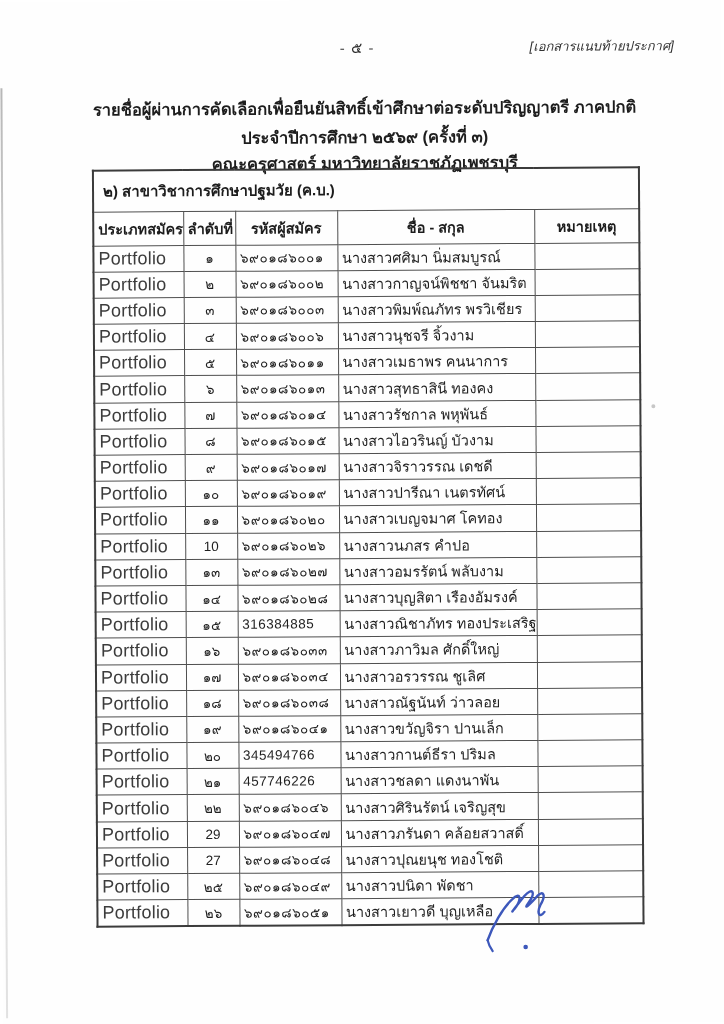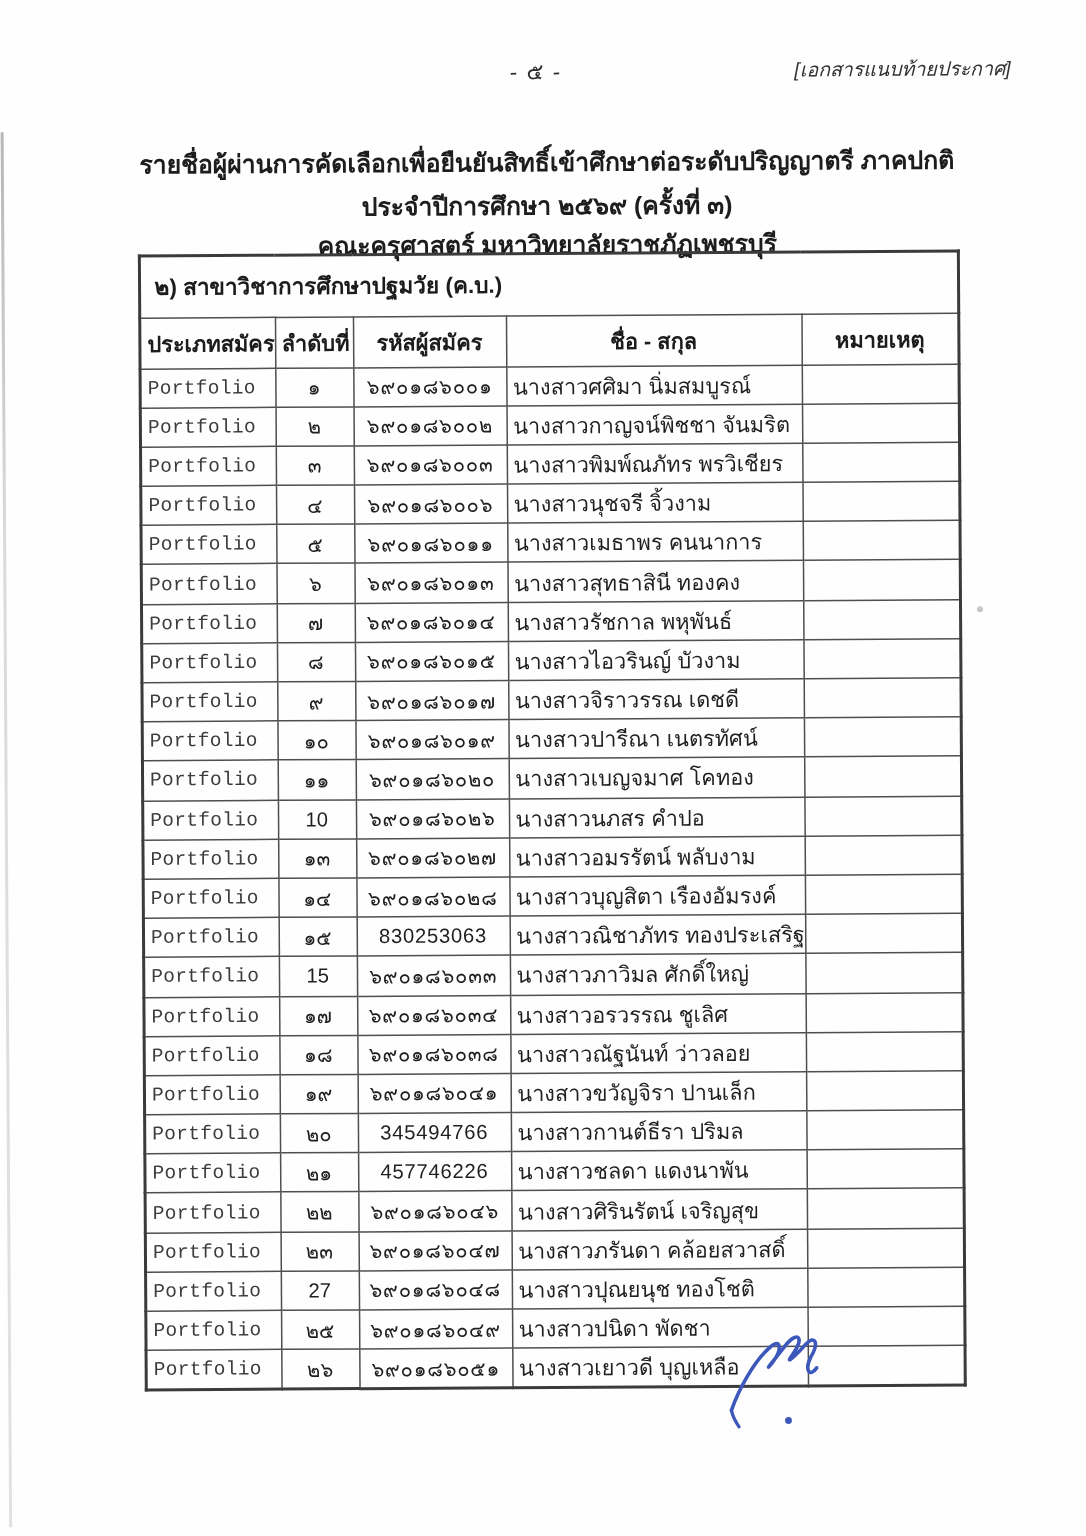--- a/index.html
+++ b/index.html
@@ -50,25 +50,25 @@
   tr.section-row td{
     text-align:left;padding-left:9px;font-size:15px;font-weight:600;color:#1c1c1c;
   }
   tr.header-row{height:34px;}
   tr.header-row th{
     font-weight:600;font-size:14.5px;text-align:center;color:#1c1c1c;
   }
   tr.data-row{height:26.2px;}
   td.c0{ 
     text-align:left;padding-left:15px;
-    font-family:Liberation Mono, monospace;
-    font-size:13px;color:#3c3c3c;letter-spacing:.2px;
+    font-family:Liberation Sans, sans-serif;
+    font-size:18px;color:#3c3c3c;letter-spacing:.2px;
   }
   td.c1{text-align:center;font-size:13.5px;}
-  td.c2{text-align:center;font-size:13.5px;letter-spacing:.5px;}
+  td.c2{text-align:left;font-size:13.5px;letter-spacing:.5px;}
   td.c3{text-align:left;padding-left:13px;font-size:14.5px;}
   td.c4{text-align:center;}
 
   .pen-mark{position:absolute;left:479px;top:877px;width:72px;height:82px;pointer-events:none;}
 </style>
 </head>
 <body>
 
 <div class="page">
 
@@ -197,27 +197,27 @@
         <tr class="data-row">
           <td class="c0">Portfolio</td>
           <td class="c1">๑๔</td>
           <td class="c2">๖๙๐๑๘๖๐๒๘</td>
           <td class="c3">นางสาวบุญสิตา  เรืองอัมรงค์</td>
           <td class="c4"></td>
         </tr>
         <tr class="data-row">
           <td class="c0">Portfolio</td>
           <td class="c1">๑๕</td>
-          <td class="c2">830253063</td>
+          <td class="c2">316384885</td>
           <td class="c3">นางสาวณิชาภัทร  ทองประเสริฐ</td>
           <td class="c4"></td>
         </tr>
         <tr class="data-row">
           <td class="c0">Portfolio</td>
-          <td class="c1">15</td>
+          <td class="c1">๑๖</td>
           <td class="c2">๖๙๐๑๘๖๐๓๓</td>
           <td class="c3">นางสาวภาวิมล  ศักดิ์ใหญ่</td>
           <td class="c4"></td>
         </tr>
         <tr class="data-row">
           <td class="c0">Portfolio</td>
           <td class="c1">๑๗</td>
           <td class="c2">๖๙๐๑๘๖๐๓๔</td>
           <td class="c3">นางสาวอรวรรณ  ชูเลิศ</td>
           <td class="c4"></td>
@@ -252,21 +252,21 @@
         </tr>
         <tr class="data-row">
           <td class="c0">Portfolio</td>
           <td class="c1">๒๒</td>
           <td class="c2">๖๙๐๑๘๖๐๔๖</td>
           <td class="c3">นางสาวศิรินรัตน์  เจริญสุข</td>
           <td class="c4"></td>
         </tr>
         <tr class="data-row">
           <td class="c0">Portfolio</td>
-          <td class="c1">๒๓</td>
+          <td class="c1">29</td>
           <td class="c2">๖๙๐๑๘๖๐๔๗</td>
           <td class="c3">นางสาวภรันดา  คล้อยสวาสดิ์</td>
           <td class="c4"></td>
         </tr>
         <tr class="data-row">
           <td class="c0">Portfolio</td>
           <td class="c1">27</td>
           <td class="c2">๖๙๐๑๘๖๐๔๘</td>
           <td class="c3">นางสาวปุณยนุช  ทองโชติ</td>
           <td class="c4"></td>

